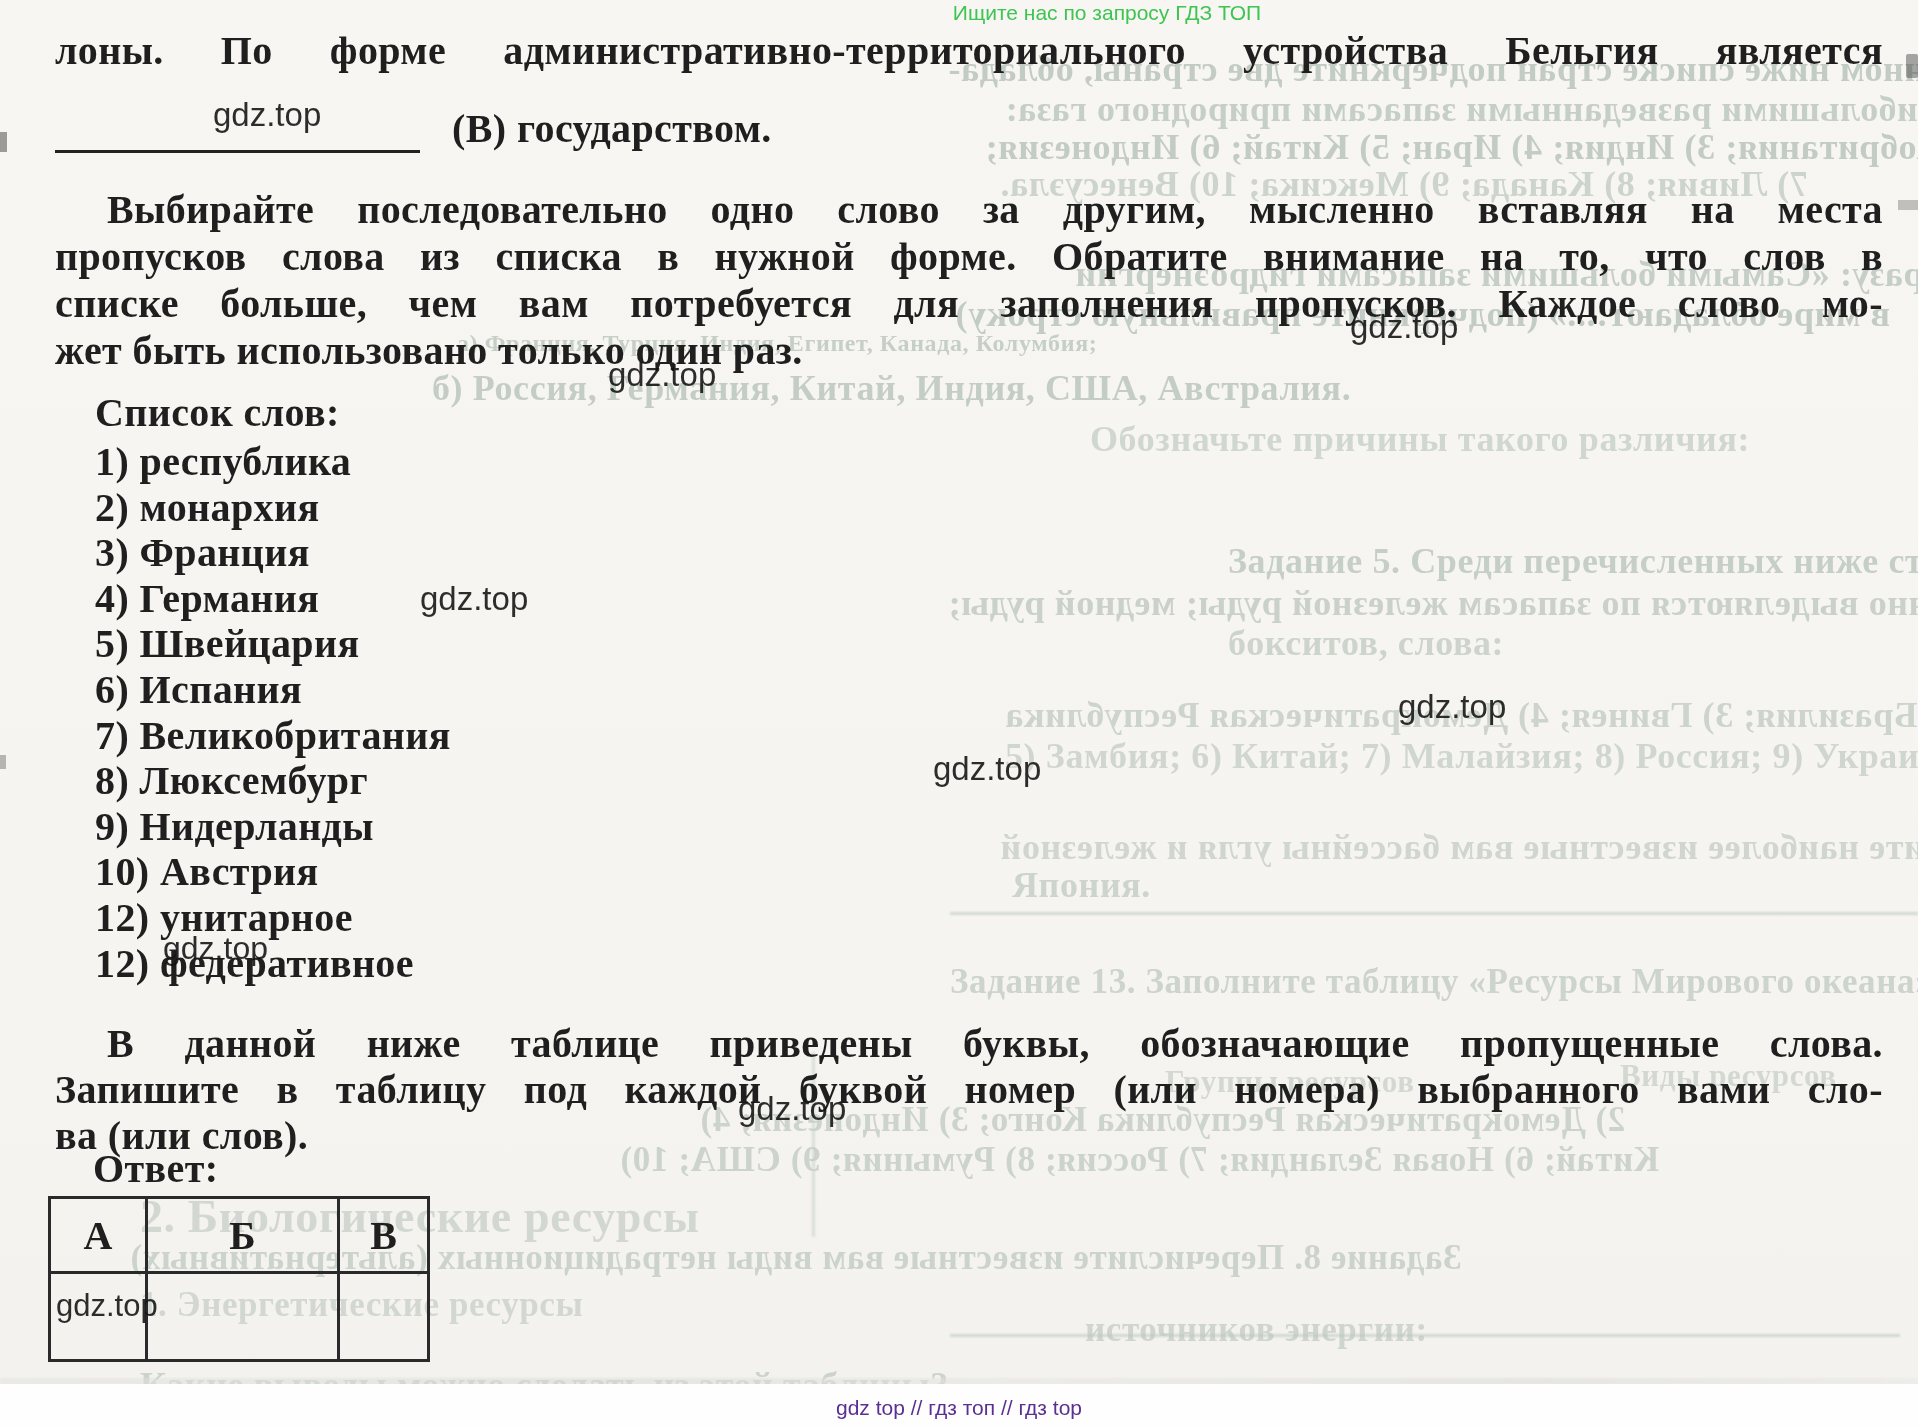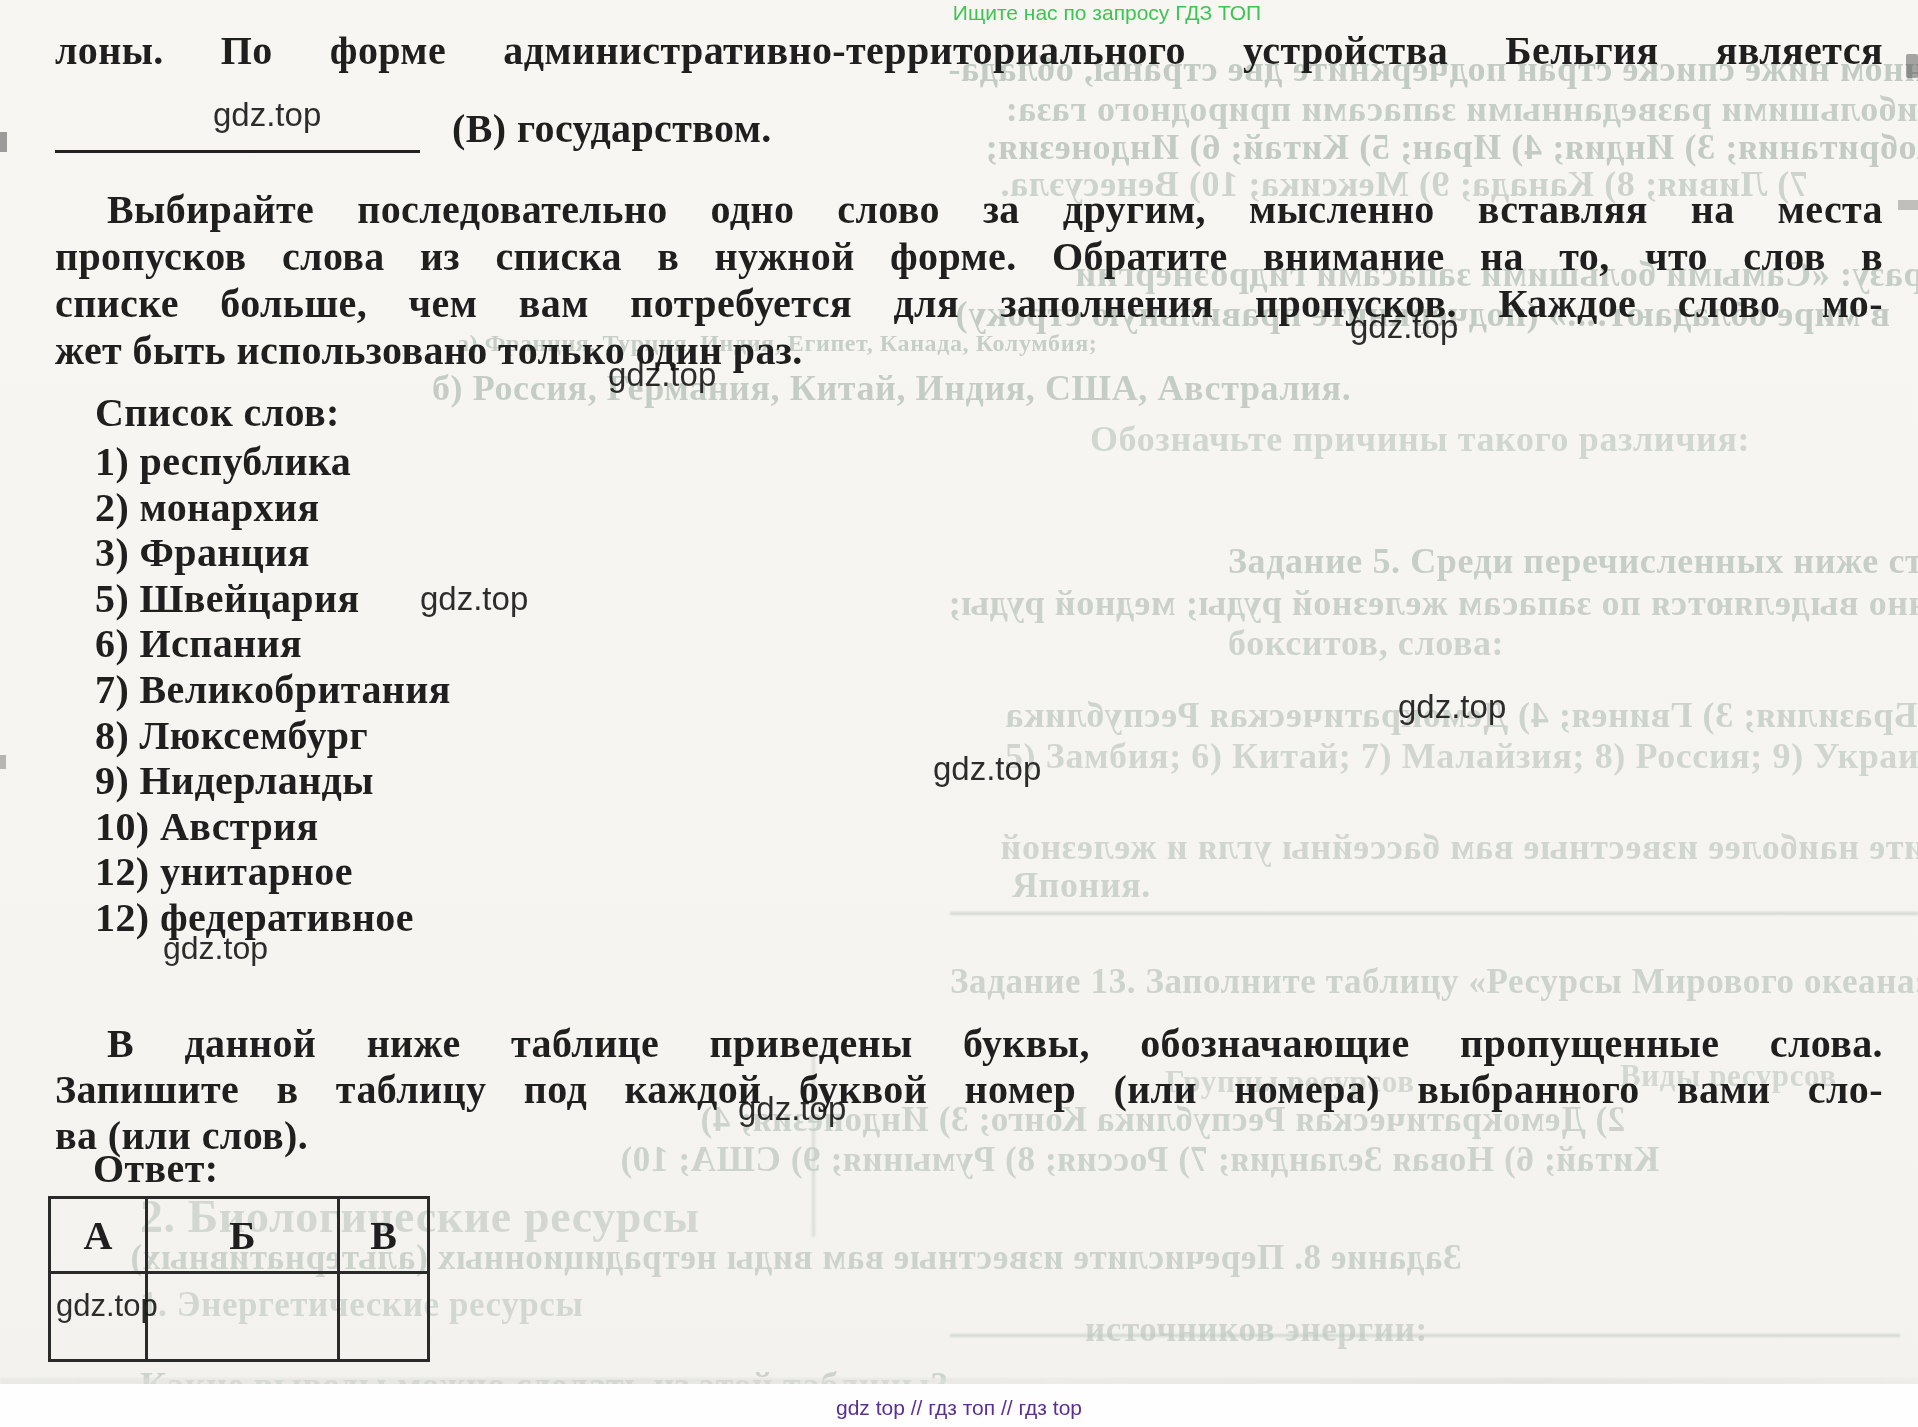--- a/index.html
+++ b/index.html
@@ -118,20 +118,21 @@
       <div class="para-line" style="top: 280px;">списке больше, чем вам потребуется для заполнения пропусков. Каждое слово мо-</div>
       <div class="para-line last" style="top: 327px;">жет быть использовано только один раз.</div>
     </div>
 
   <div class="abs ink t40" style="left:95px; top:390px;">Список слов:</div>
 
   <div id="word-list" class="abs" style="left:95px; top:438px;">
       <div class="li">1) республика</div>
       <div class="li">2) монархия</div>
       <div class="li">3) Франция</div>
+      <div class="li">4) Германия</div>
       <div class="li">5) Швейцария</div>
       <div class="li">6) Испания</div>
       <div class="li">7) Великобритания</div>
       <div class="li">8) Люксембург</div>
       <div class="li">9) Нидерланды</div>
       <div class="li">10) Австрия</div>
       <div class="li">12) унитарное</div>
       <div class="li">12) федеративное</div>
     </div>
 

